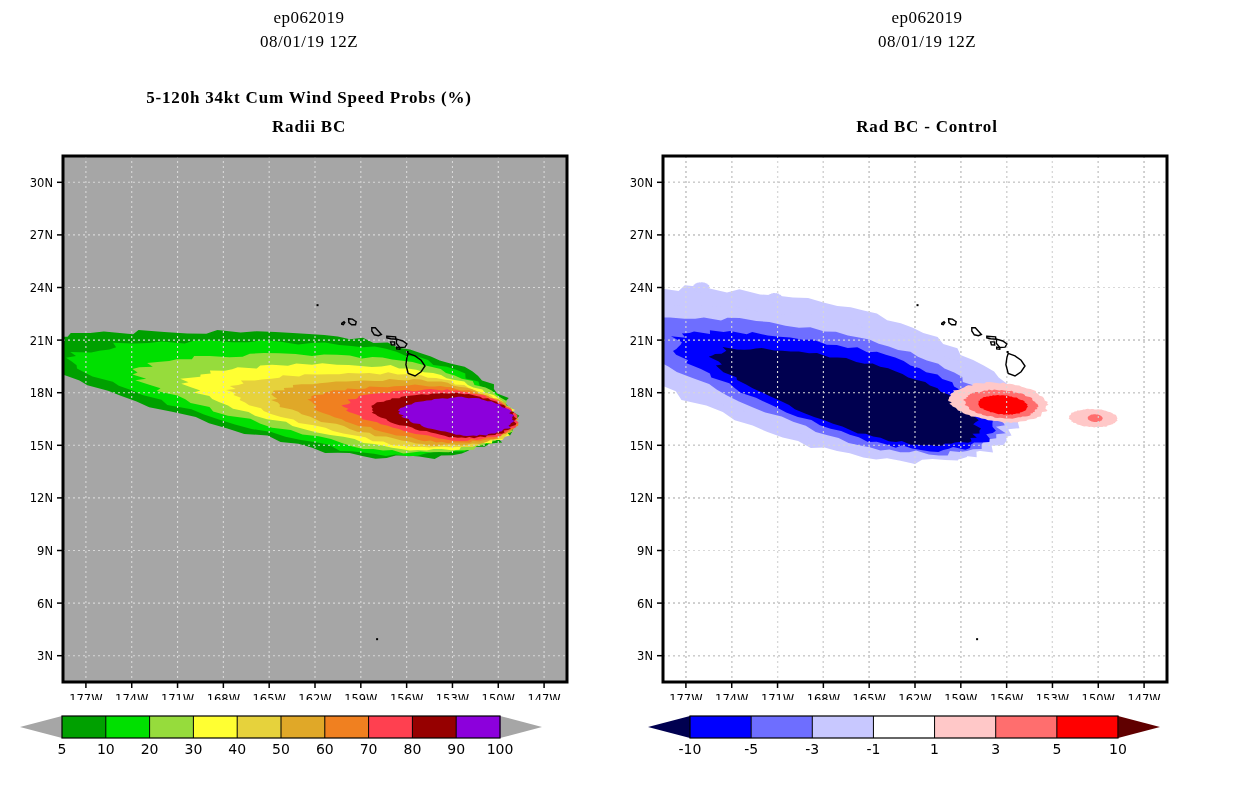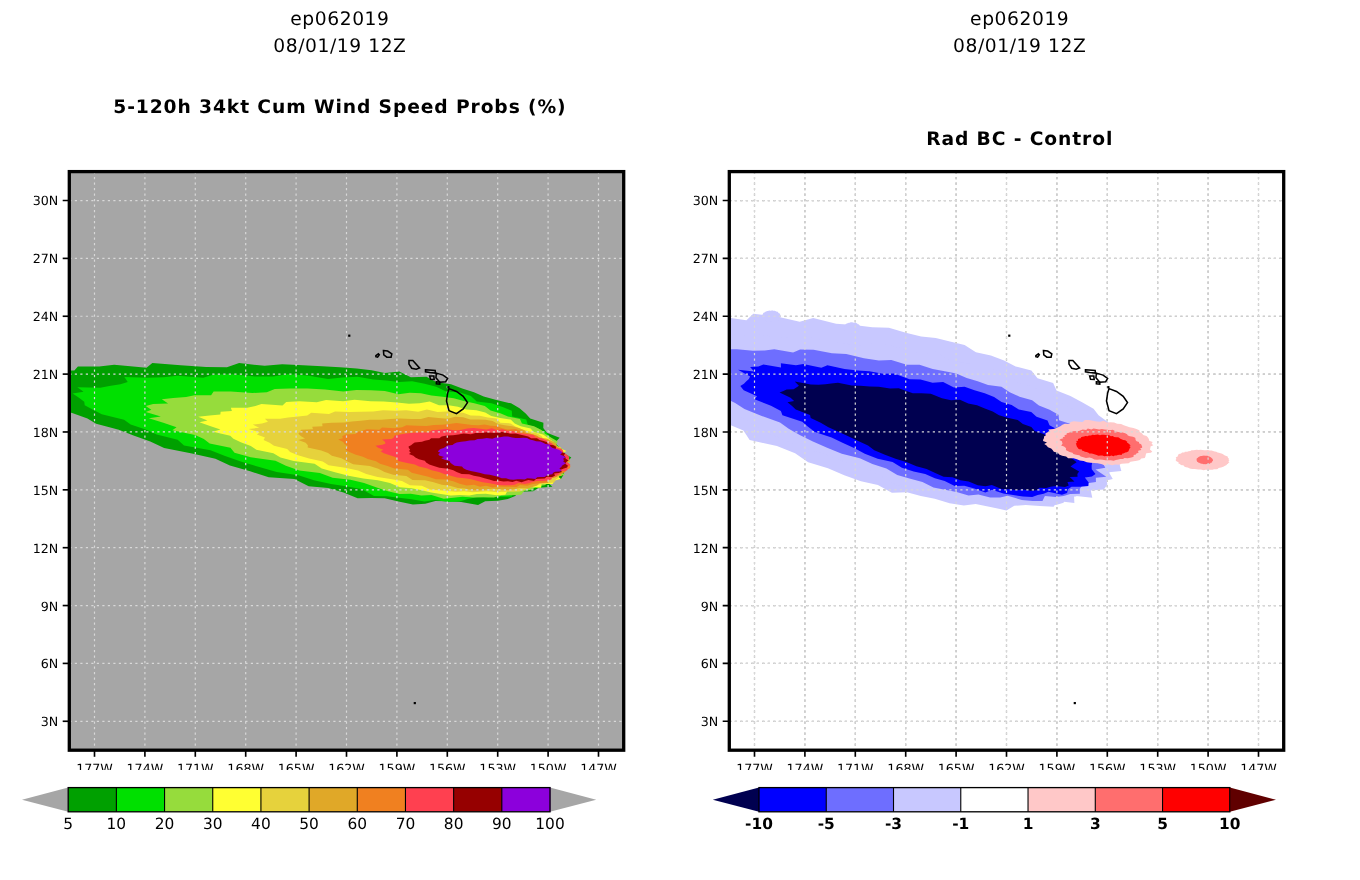--- a/index.html
+++ b/index.html
@@ -4,21 +4,21 @@
 <style>
   html,body{margin:0;padding:0;background:#ffffff;}
   body{width:1236px;height:800px;overflow:hidden;
        font-family:"DejaVu Sans",sans-serif;color:#000;}
   .page{position:relative;width:1236px;height:800px;}
 
   .panel{position:absolute;top:0;width:618px;height:800px;}
   .panel-left{left:0;}
   .panel-right{left:618px;}
 
-  .titles{position:absolute;left:0;width:618px;text-align:center;}
+  .titles{position:absolute;left:0;width:618px;text-align:center;font-family:Liberation Serif, serif;}
   .t-storm{top:8px;font-size:17px;letter-spacing:.5px;}
   .t-date{top:32px;font-size:17px;letter-spacing:.5px;}
   .t-main{top:88px;font-size:17px;font-weight:700;letter-spacing:.8px;}
   .t-sub{top:117px;font-size:17px;font-weight:700;letter-spacing:.8px;}
 
   .plotwrap{position:absolute;}
   .plotwrap svg{display:block;}
 
   .cbarwrap{position:absolute;}
   .cbarwrap svg{display:block;}
@@ -28,20 +28,21 @@
 </head>
 <body>
 
 <div class="page">
 
   <div class="panel panel-left">
 
     <div class="titles t-storm">ep062019</div>
     <div class="titles t-date">08/01/19 12Z</div>
     <div class="titles t-main">5-120h 34kt Cum Wind Speed Probs (%)</div>
+    <div class="titles t-sub">Radii BC</div>
 
     <div class="plotwrap" style="left:0px;top:140px;">
       <svg width="618" height="560" viewBox="0 0 618 560">
         <defs>
           <clipPath id="clipL">
               <rect x="63" y="16" width="504" height="526"></rect>
             </clipPath>
         </defs>
 
         <rect id="bgL" x="63" y="16" width="504" height="526" fill="#a6a6a6"></rect>
@@ -333,21 +334,21 @@
             <text x="35" y="257.20000000000005" text-anchor="end" font-size="11.5" fill="#000">18N</text>
             <text x="35" y="309.8" text-anchor="end" font-size="11.5" fill="#000">15N</text>
             <text x="35" y="362.40000000000003" text-anchor="end" font-size="11.5" fill="#000">12N</text>
             <text x="35" y="415" text-anchor="end" font-size="11.5" fill="#000">9N</text>
             <text x="35" y="467.59999999999997" text-anchor="end" font-size="11.5" fill="#000">6N</text>
             <text x="35" y="520.2" text-anchor="end" font-size="11.5" fill="#000">3N</text>
           </g>
       </svg>
     </div>
 
-    <div class="cbarwrap" style="left:0px;top:706px;font-weight:bold;">
+    <div class="cbarwrap" style="left:0px;top:706px;">
       <svg width="618" height="60" viewBox="0 0 618 60">
         <g id="cbarR">
             <path d="M72,10 L72,32 L30,21 Z" fill="#000050" stroke="none"></path>
             <path d="M500,10 L500,32 L542,21 Z" fill="#600000" stroke="none"></path>
             <rect x="72" y="10" width="61.542857142857144" height="22" fill="#0000ff"></rect>
             <rect x="133.14285714285714" y="10" width="61.542857142857144" height="22" fill="#6e6eff"></rect>
             <rect x="194.28571428571428" y="10" width="61.542857142857144" height="22" fill="#c8c8ff"></rect>
             <rect x="255.42857142857144" y="10" width="61.542857142857144" height="22" fill="#ffffff"></rect>
             <rect x="316.57142857142856" y="10" width="61.542857142857144" height="22" fill="#ffc8c8"></rect>
             <rect x="377.7142857142857" y="10" width="61.542857142857144" height="22" fill="#ff6e6e"></rect>

